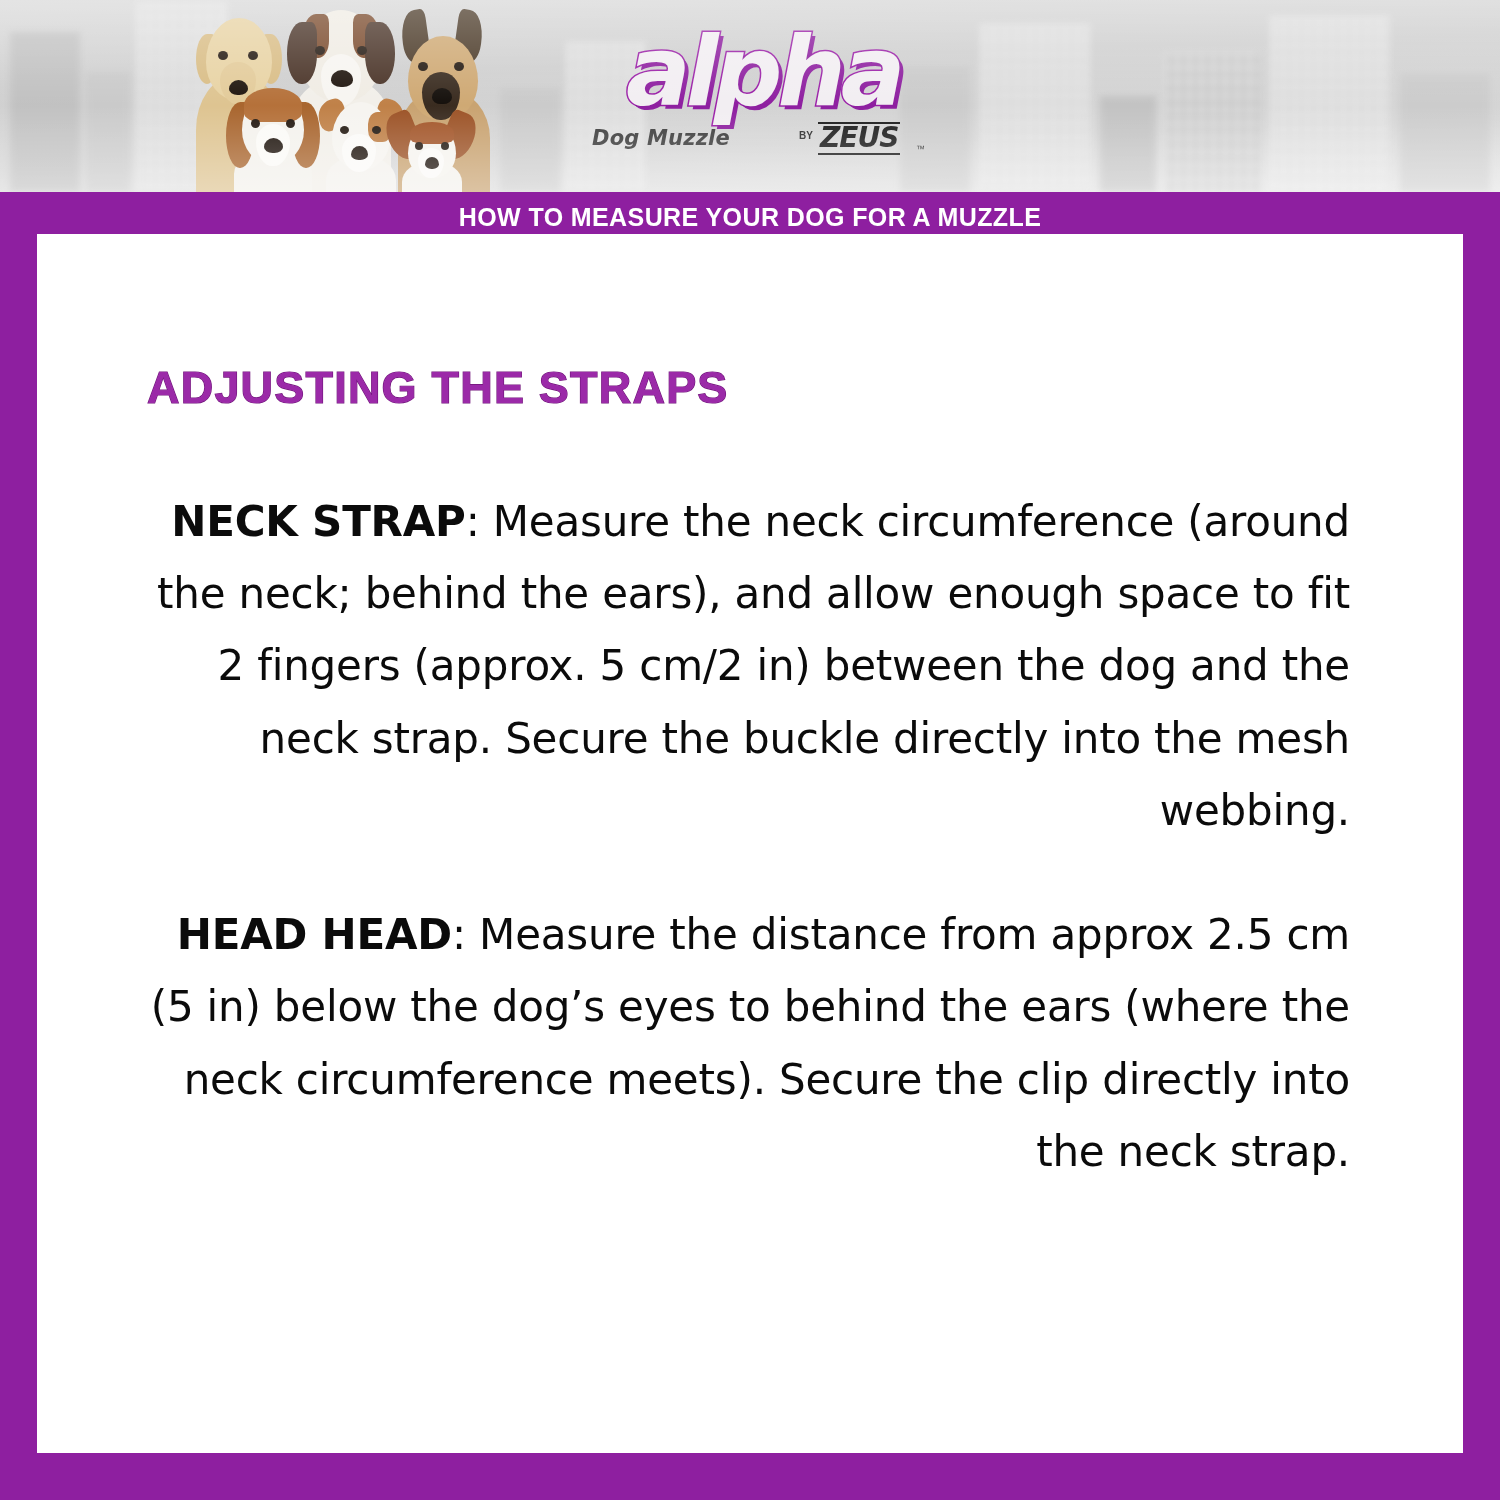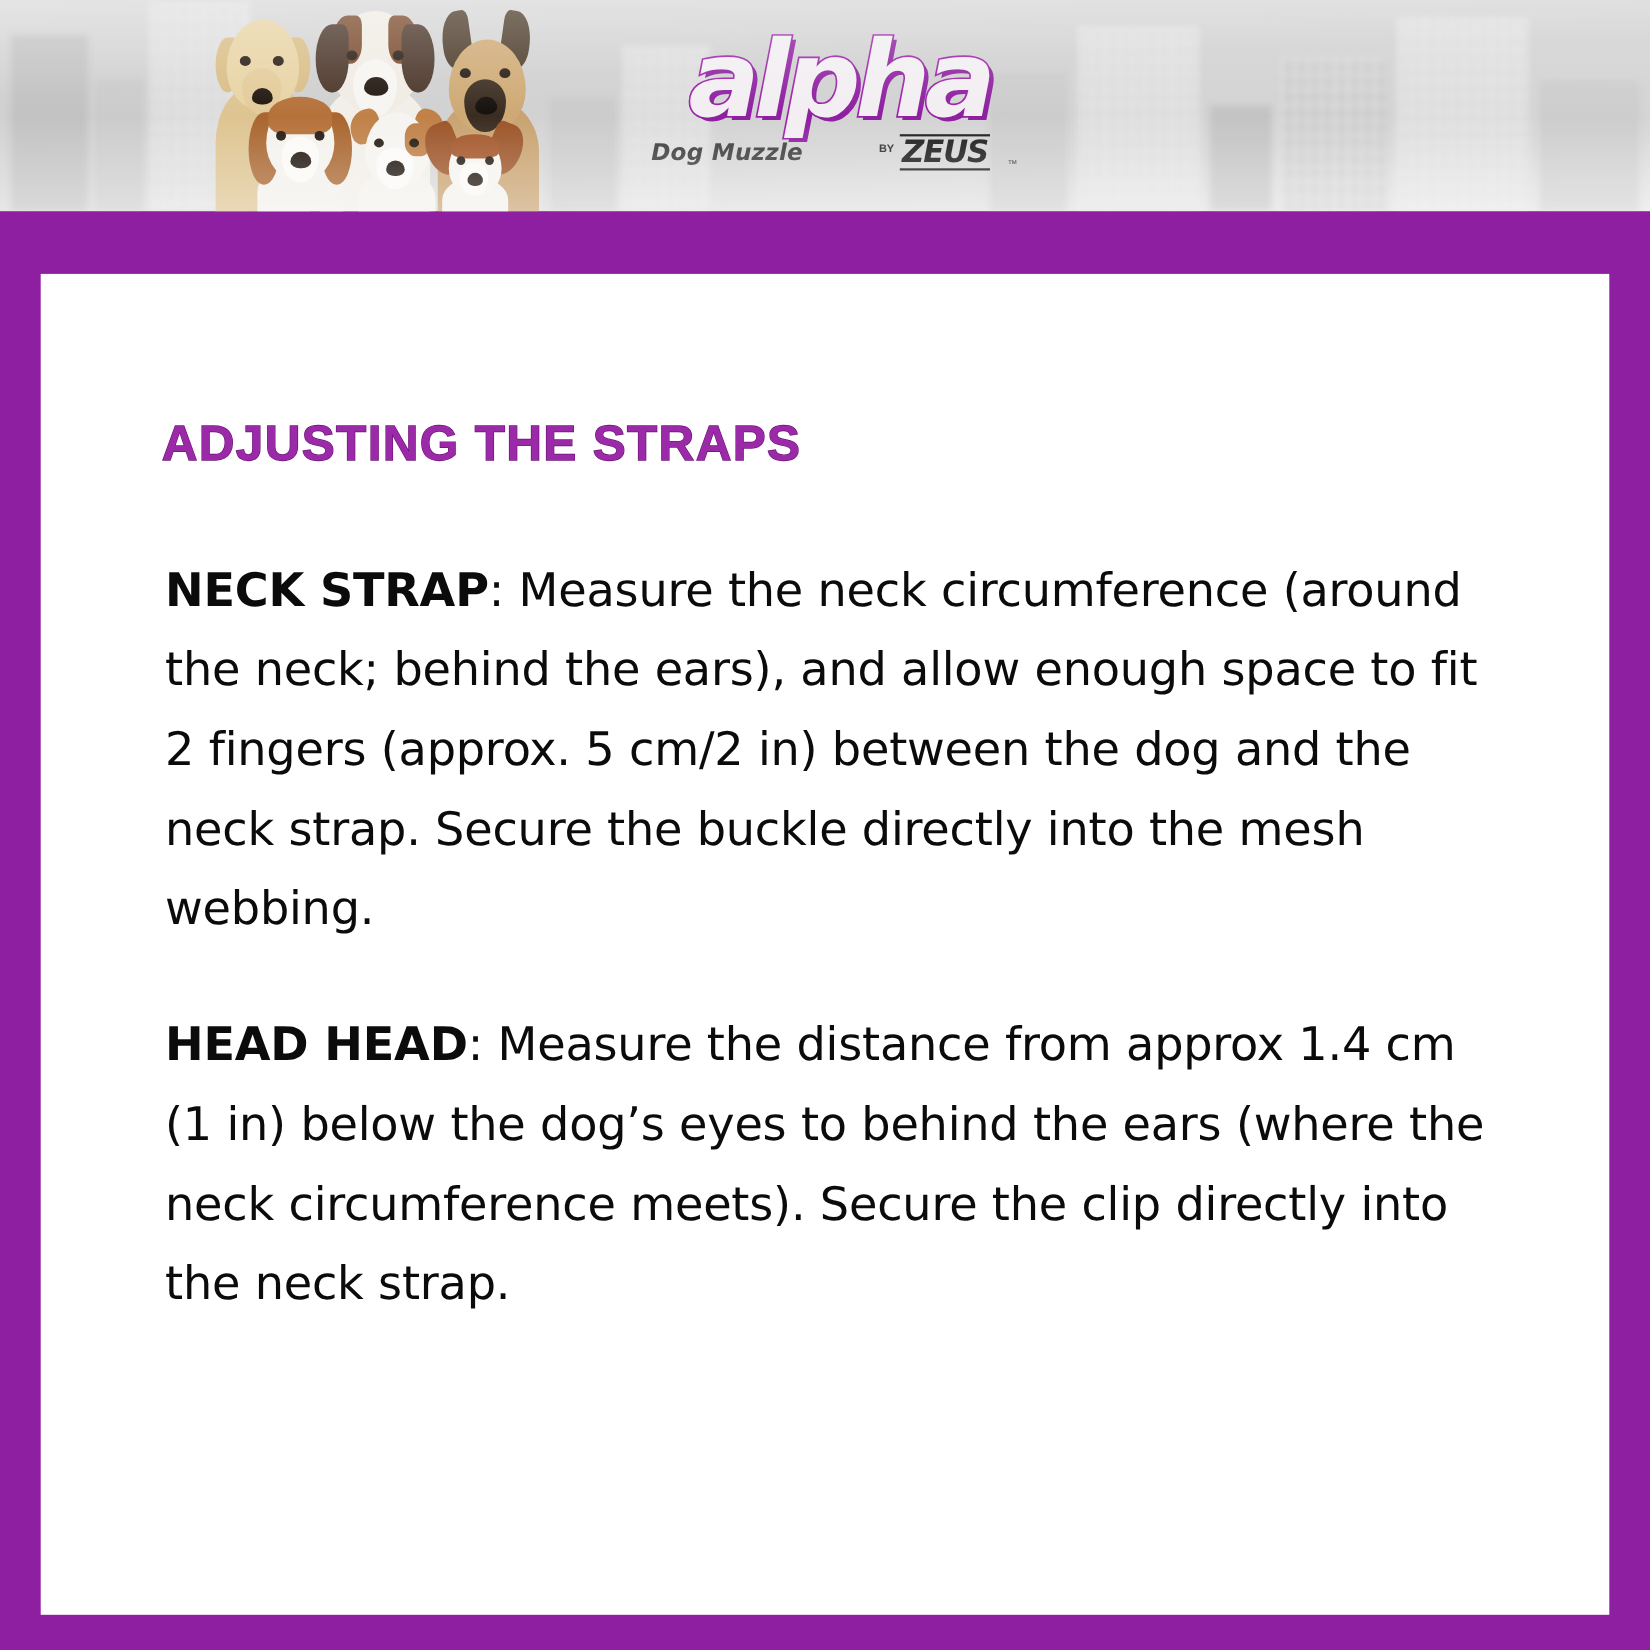--- a/index.html
+++ b/index.html
@@ -227,24 +227,25 @@
     font-family: "Liberation Sans", sans-serif;
     font-size: 25px;
     font-weight: 700;
     letter-spacing: .4px;
     white-space: nowrap;
   }
 
   
   .card {
     position: absolute;
-    left: 37px; top: 249px;
+    left: 37px; top: 234px;
     width: 1426px;
     height: 1219px;
     background: #ffffff;
+    text-align: right;
   }
 
   .section-title {
     position: absolute;
     left: 110px; top: 128px;
     font-family: "Liberation Sans", sans-serif;
     font-size: 45px;
     font-weight: 700;
     color: #9B2AA8;
     -webkit-text-stroke: 1.2px #6E1378;
@@ -375,24 +376,27 @@
       <div class="logo-alpha">alpha</div>
       <div class="logo-sub">Dog Muzzle</div>
       <div class="logo-by">BY</div>
       <div class="logo-zeus">ZEUS</div>
       <div class="logo-tm">™</div>
     </div>
 
     <span class="header-sheen"></span>
   </div>
 
+  <div class="title-bar">
+    <span class="t">HOW TO MEASURE YOUR DOG FOR A MUZZLE</span>
+  </div>
 
   <div class="card">
 
     <div class="section-title">ADJUSTING THE STRAPS</div>
 
     <div class="body-copy">
       <p><span class="lead">NECK STRAP</span><span>: Measure the neck circumference (around the neck; behind the ears), and allow enough space to fit 2 fingers (approx. 5 cm/2 in) between the dog and the neck strap. Secure the buckle directly into the mesh webbing.</span></p>
-      <p><span class="lead">HEAD HEAD</span><span>: Measure the distance from approx 1.4 cm (1 in) below the dog’s eyes to behind the ears (where the neck circumference meets). Secure the clip directly into the neck strap.</span></p>
+      <p><span class="lead">HEAD HEAD</span><span>: Measure the distance from approx 2.5 cm (5 in) below the dog’s eyes to behind the ears (where the neck circumference meets). Secure the clip directly into the neck strap.</span></p>
     </div>
 
   </div>
 </div>
 
 </body></html>

